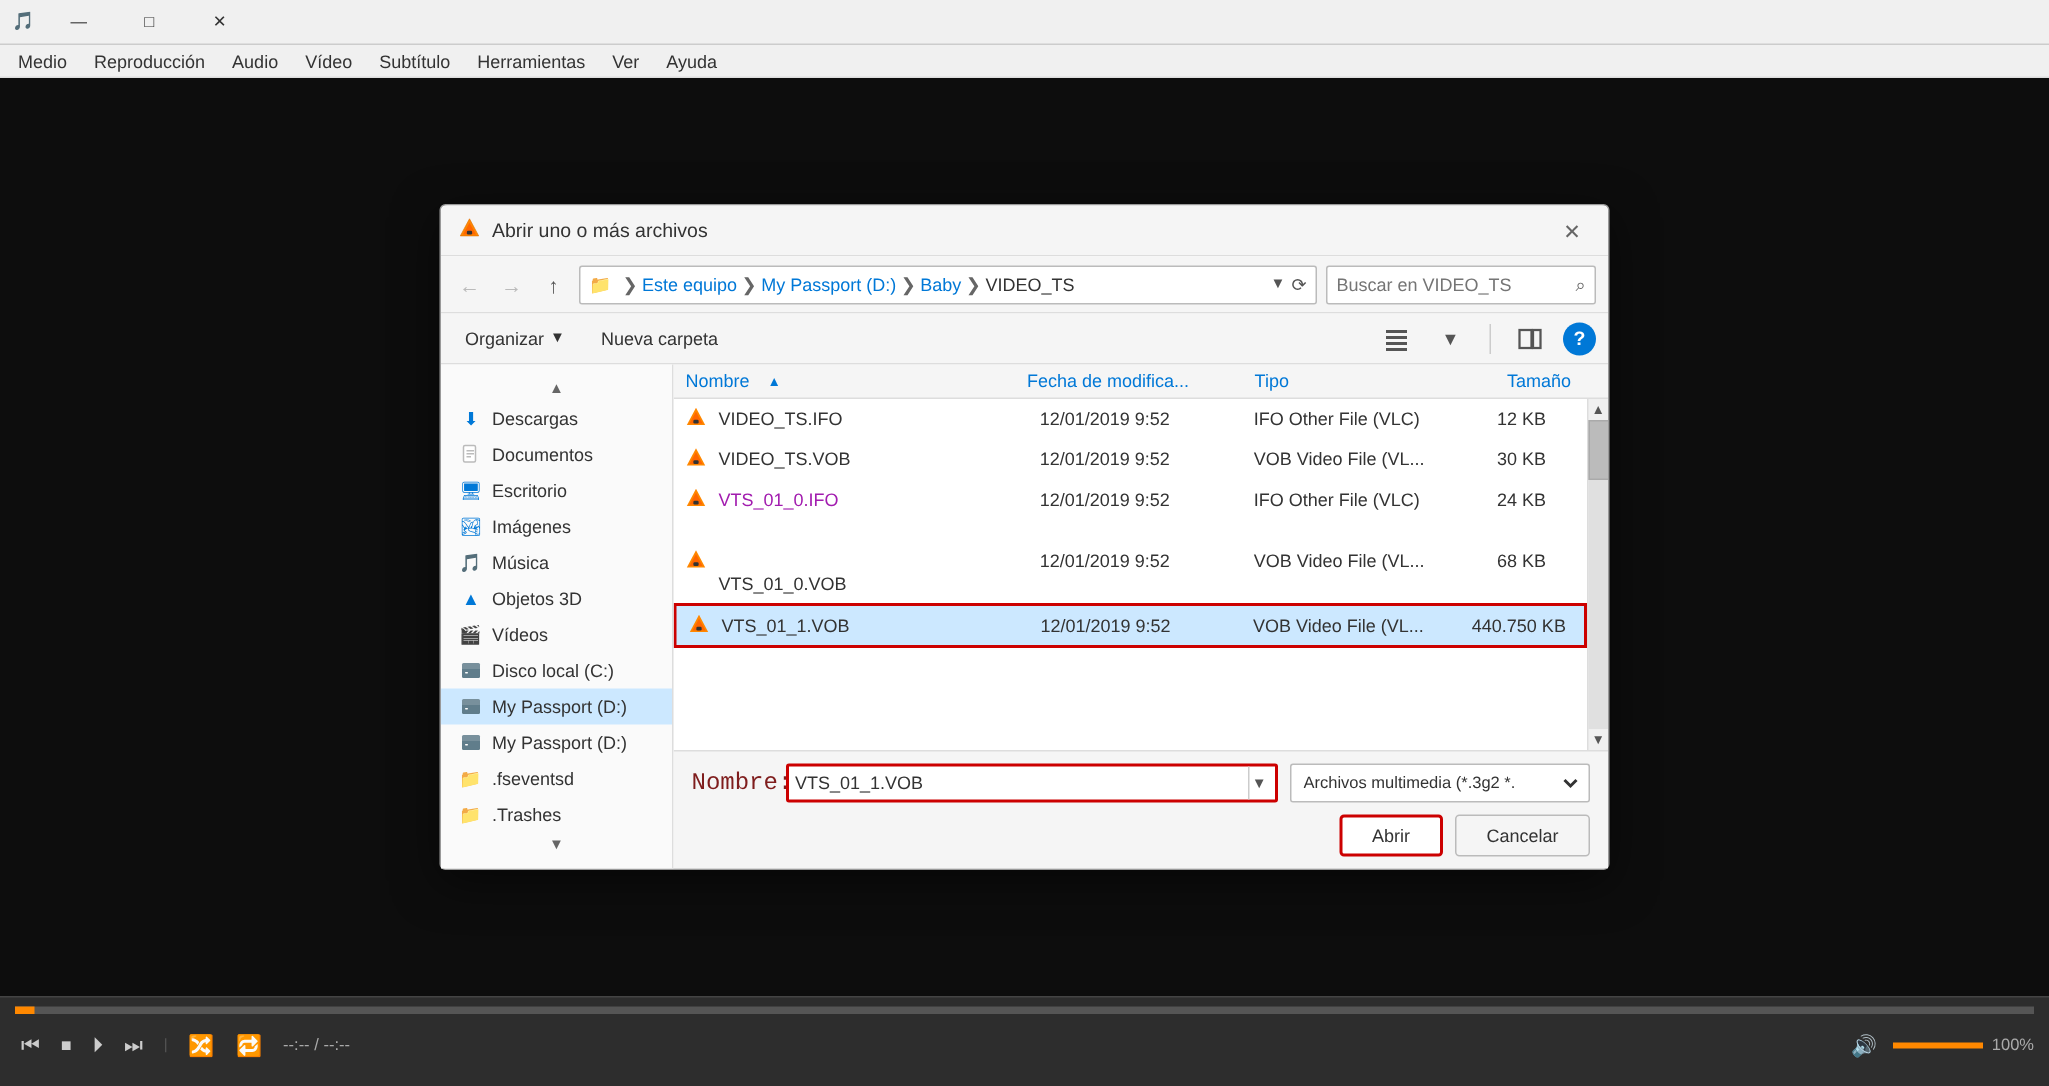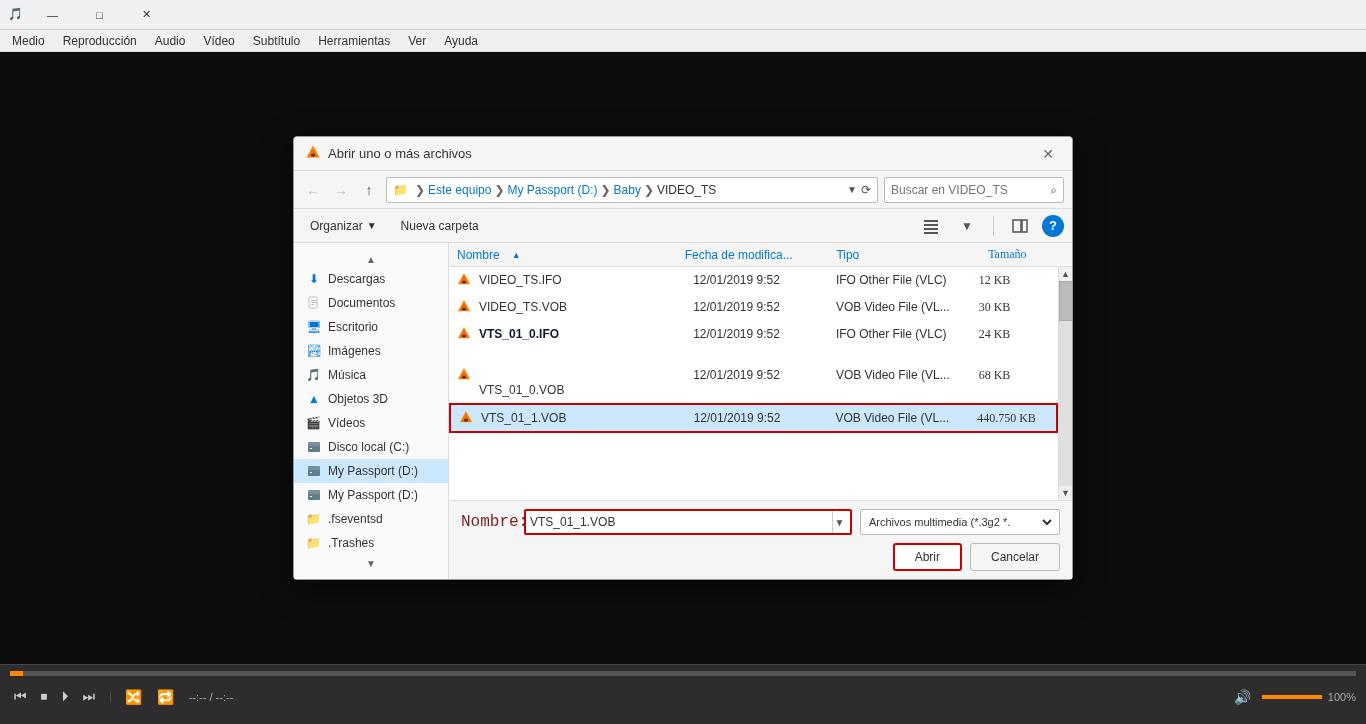--- a/index.html
+++ b/index.html
@@ -316,21 +316,21 @@
       align-items: center;
       padding: 4px 8px;
       border-bottom: 1px solid #ddd;
       background: #f5f5f5;
       font-size: 12px;
       color: #0078d7;
     }
     .col-name { flex: 3; cursor: pointer; display: flex; align-items: center; gap: 12px; }
     .col-date { flex: 2; cursor: pointer; }
     .col-type { flex: 2; cursor: pointer; }
-    .col-size { flex: 1; cursor: pointer; text-align: left; font-family: Liberation Serif, serif; }
+    .col-size { flex: 1; cursor: pointer; text-align: center; }
     .sort-arrow { font-size: 9px; }
     .file-row {
       display: flex;
       align-items: center;
       padding: 5px 8px;
       font-size: 12px;
       color: #333;
       cursor: pointer;
       border-bottom: 1px solid transparent;
     }
@@ -697,21 +697,21 @@
               </div>
 
               <div class="file-row">
                 <span class="file-icon">
                   <svg class="vlc-svg" viewBox="0 0 16 16">
                       <polygon points="8,1 15,14 1,14" fill="#ff8800"></polygon>
                       <polygon points="8,4 13,13 3,13" fill="#ff6600"></polygon>
                       <rect x="6" y="10" width="4" height="3" rx="1" fill="#333"></rect>
                     </svg>
                 </span>
-                <div class="col-name" style="color:#0f172a;font-weight:bold;">VTS_01_0.IFO</div>
+                <div class="col-name" style="color:#a21caf;">VTS_01_0.IFO</div>
                 <div class="col-date">12/01/2019 9:52</div>
                 <div class="col-type">IFO Other File (VLC)</div>
                 <div class="col-size">24 KB</div>
               </div>
 
               <div class="file-row">
                 <span class="file-icon">
                   <svg class="vlc-svg" viewBox="0 0 16 16">
                       <polygon points="8,1 15,14 1,14" fill="#ff8800"></polygon>
                       <polygon points="8,4 13,13 3,13" fill="#ff6600"></polygon>

